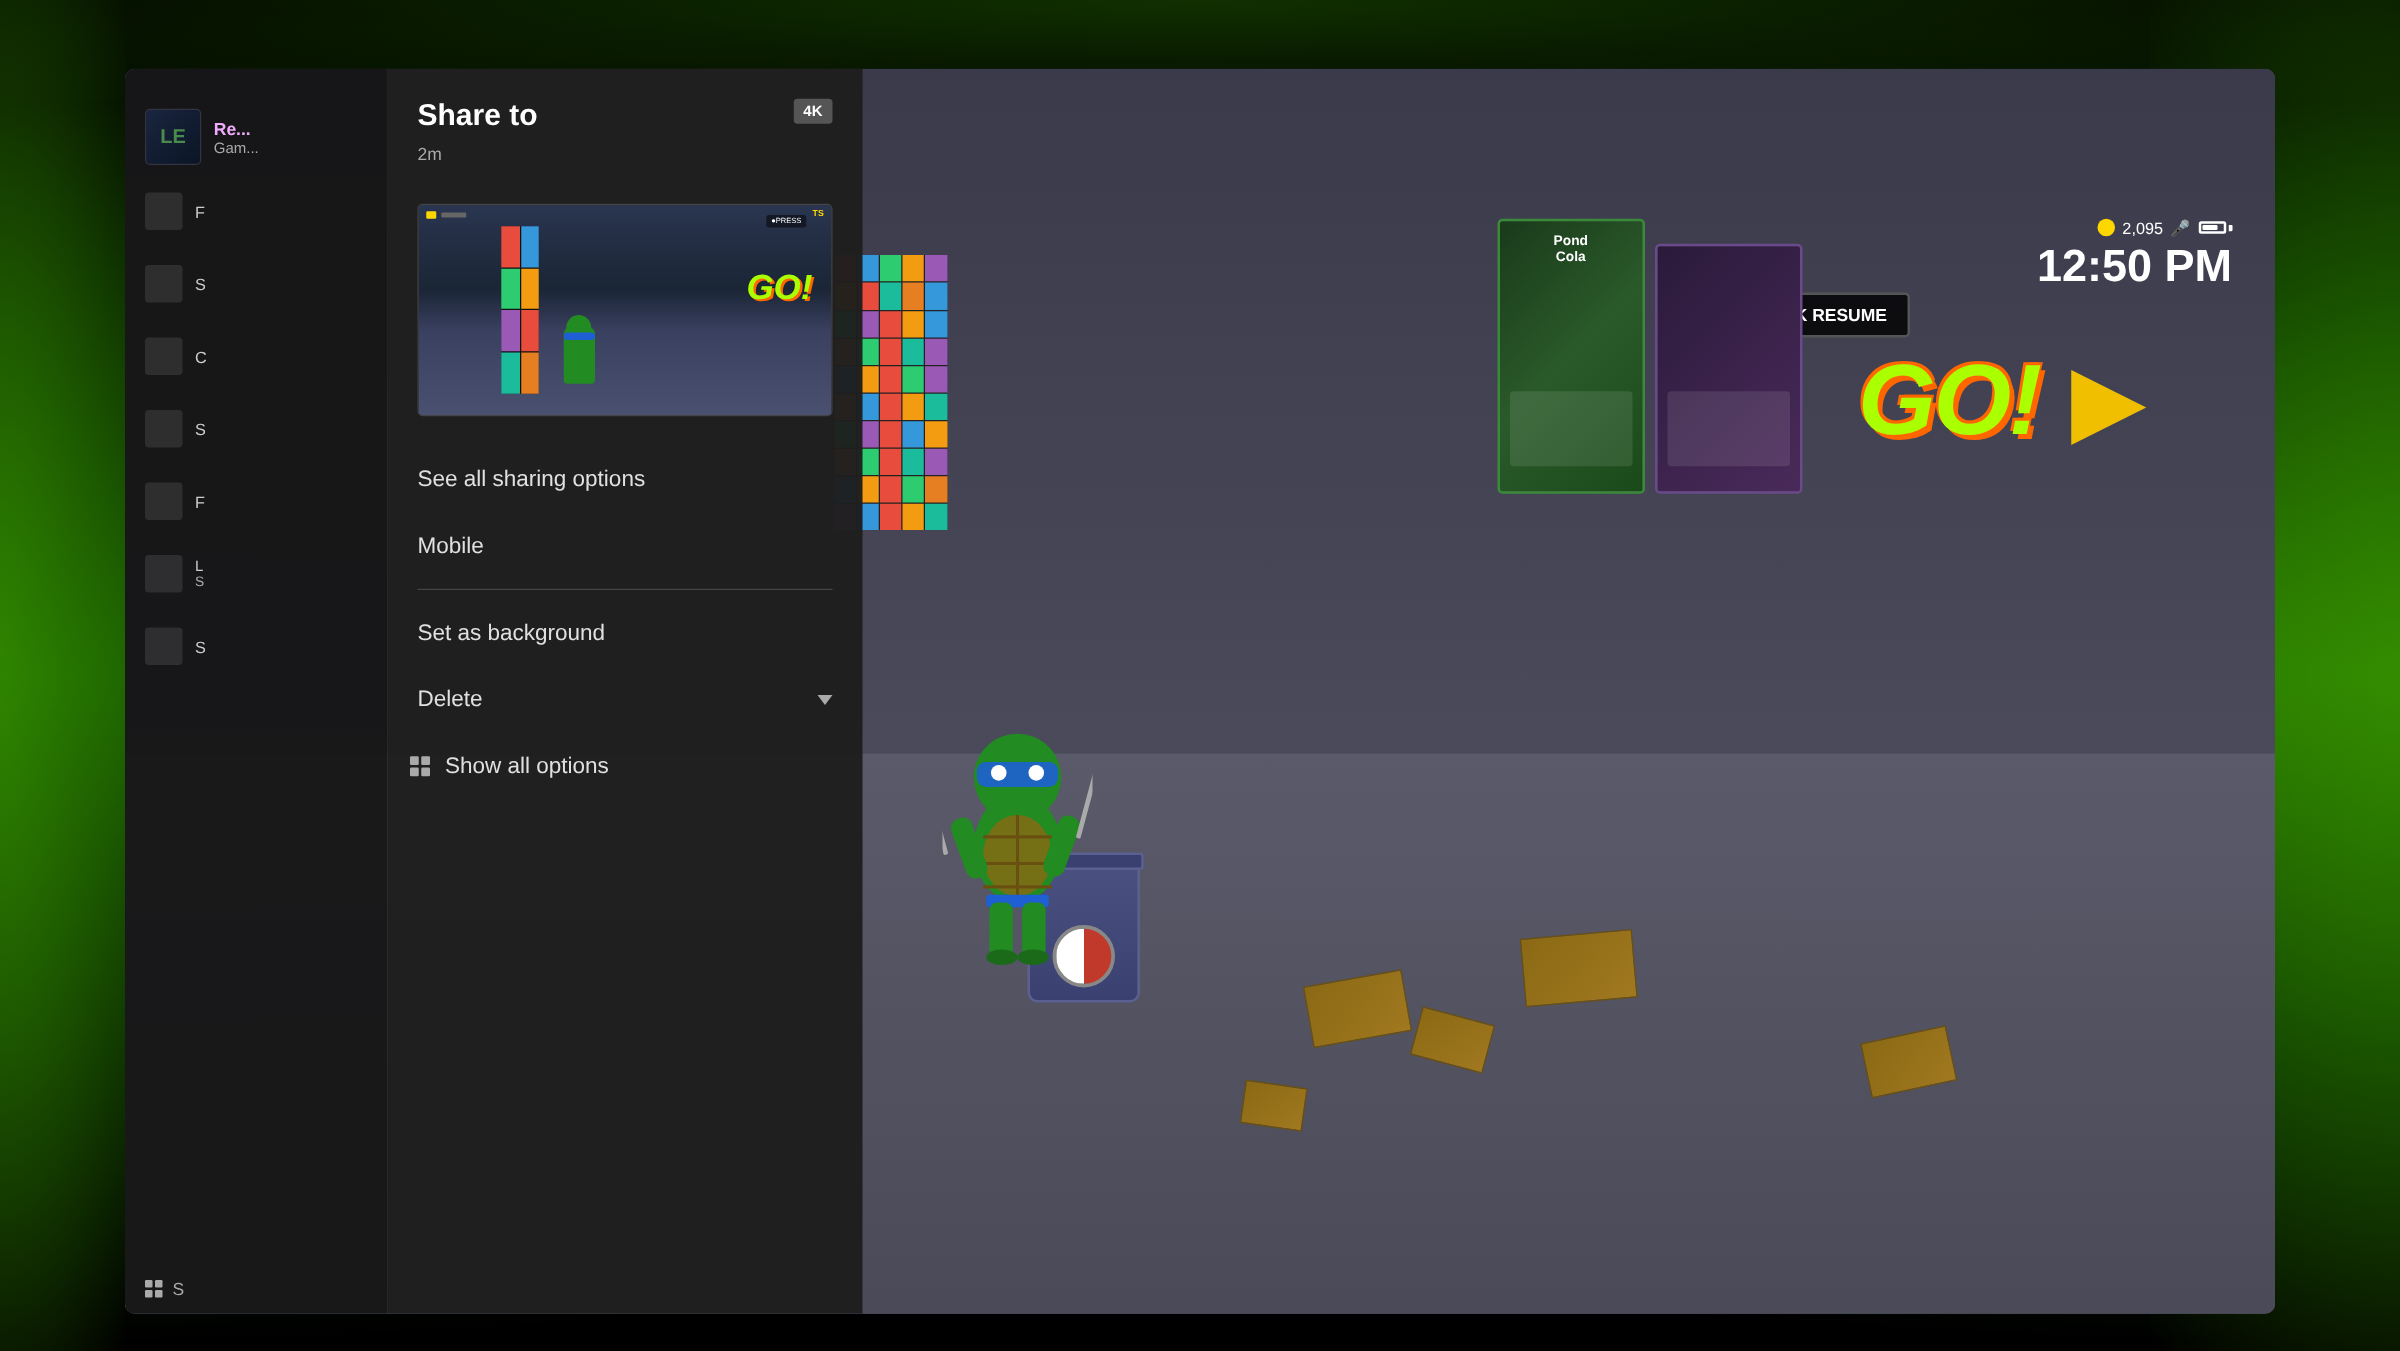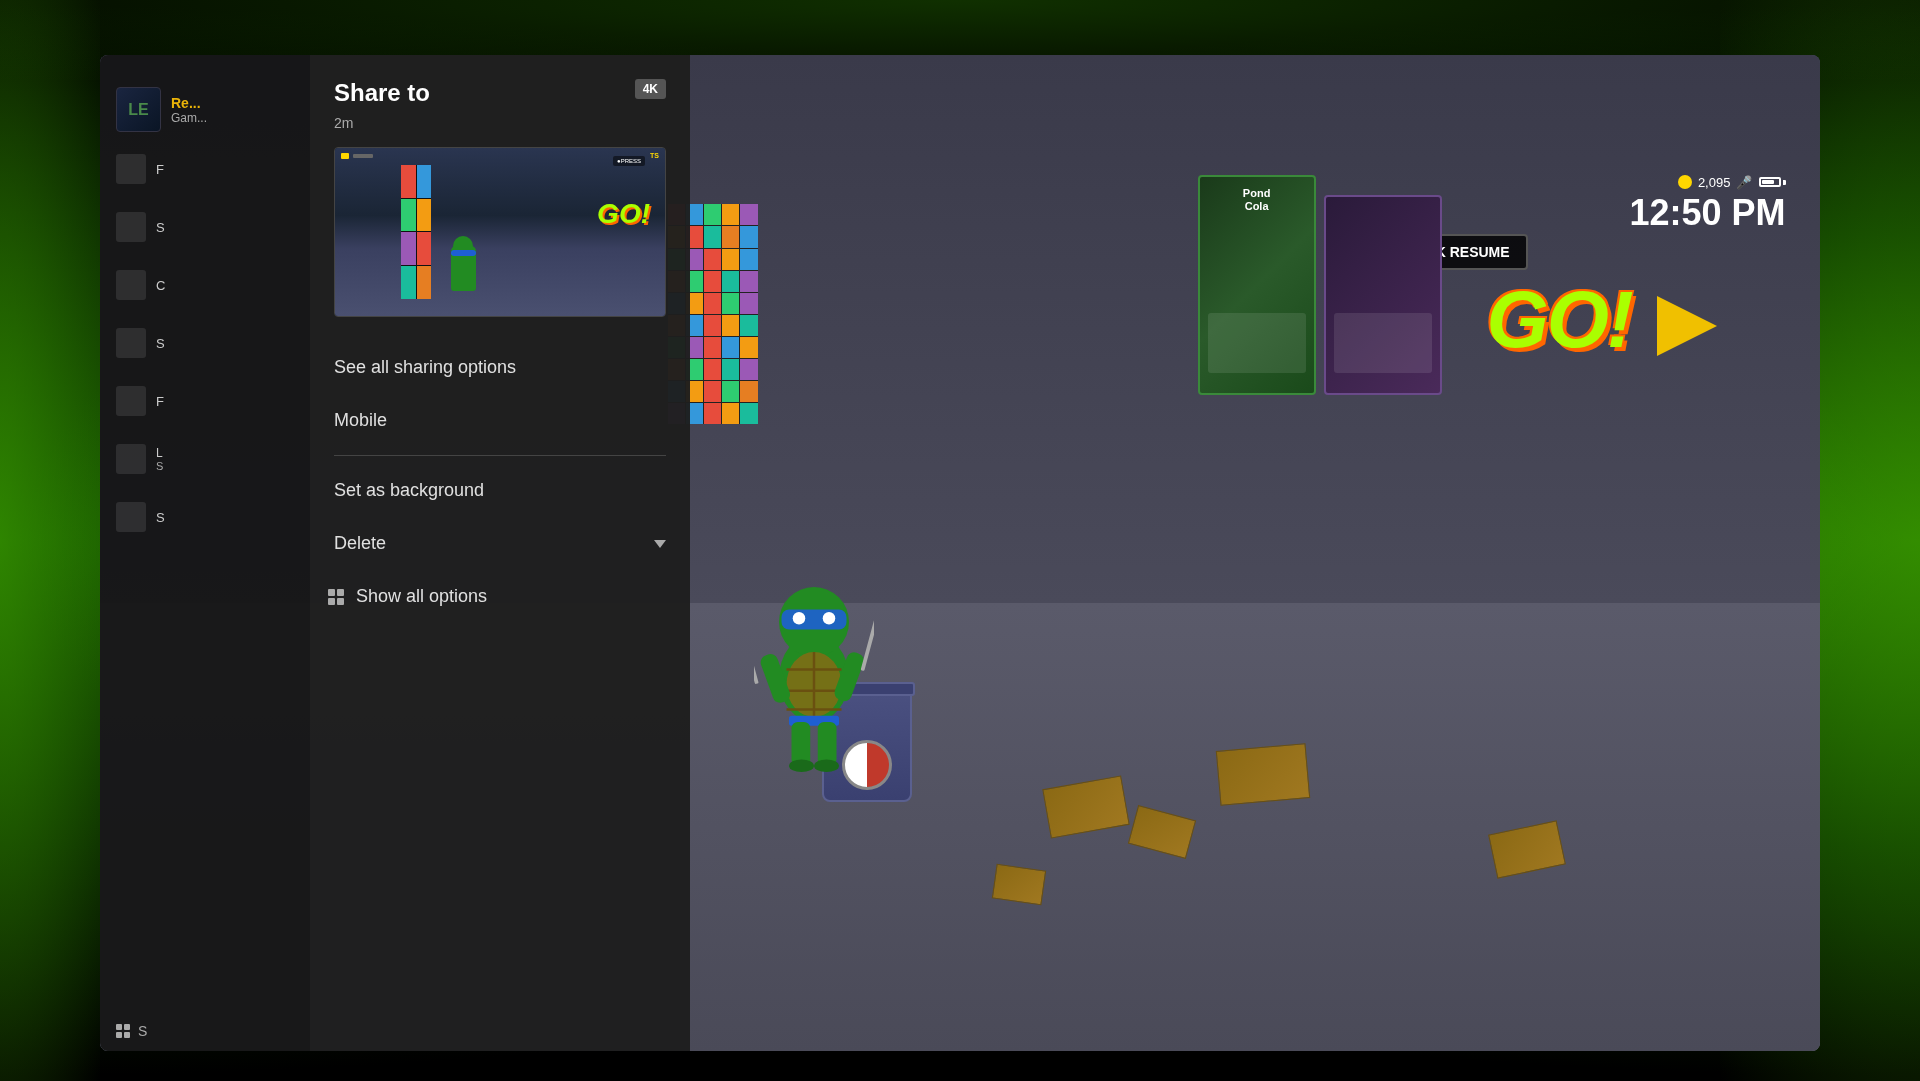--- a/index.html
+++ b/index.html
@@ -225,21 +225,21 @@
       color: #fff;
       font-size: 12px;
       font-weight: bold;
       padding: 3px 8px;
       border-radius: 3px;
     }
 
     .share-panel-subtitle {
       font-size: 14px;
       color: #aaa;
-      padding: 0 24px 16px 24px;
+      padding: 0 24px 32px 24px;
     }
 
     
     .screenshot-thumb {
       margin: 0 24px 16px 24px;
       height: 170px;
       background: linear-gradient(135deg, #2a3555 0%, #1a2535 100%);
       border-radius: 4px;
       position: relative;
       overflow: hidden;
@@ -589,21 +589,21 @@
   </div>
 
   <div class="sidebar">
 
     <div style="padding:12px 16px 8px 16px;">
       <div style="display:flex;gap:10px;align-items:center;">
         <div style="width:45px;height:45px;background:linear-gradient(135deg,#1a2540,#0a1525);border-radius:4px;border:1px solid #334;overflow:hidden;display:flex;align-items:center;justify-content:center;">
           <span style="color:#4a8a4a;font-size:16px;font-weight:bold;">LE</span>
         </div>
         <div>
-          <div style="color:#eab308;font-size:14px;font-weight:bold;">Re...</div>
+          <div style="color:#f0abfc;font-size:14px;font-weight:bold;">Re...</div>
           <div style="color:#aaa;font-size:12px;">Gam...</div>
         </div>
       </div>
     </div>
 
     <div style="flex:1;overflow:hidden;">
       <div class="sidebar-item">
         <div style="width:30px;height:30px;background:rgba(255,255,255,0.1);border-radius:3px;"></div>
         <span style="color:#ccc;font-size:13px;">F</span>
       </div>

